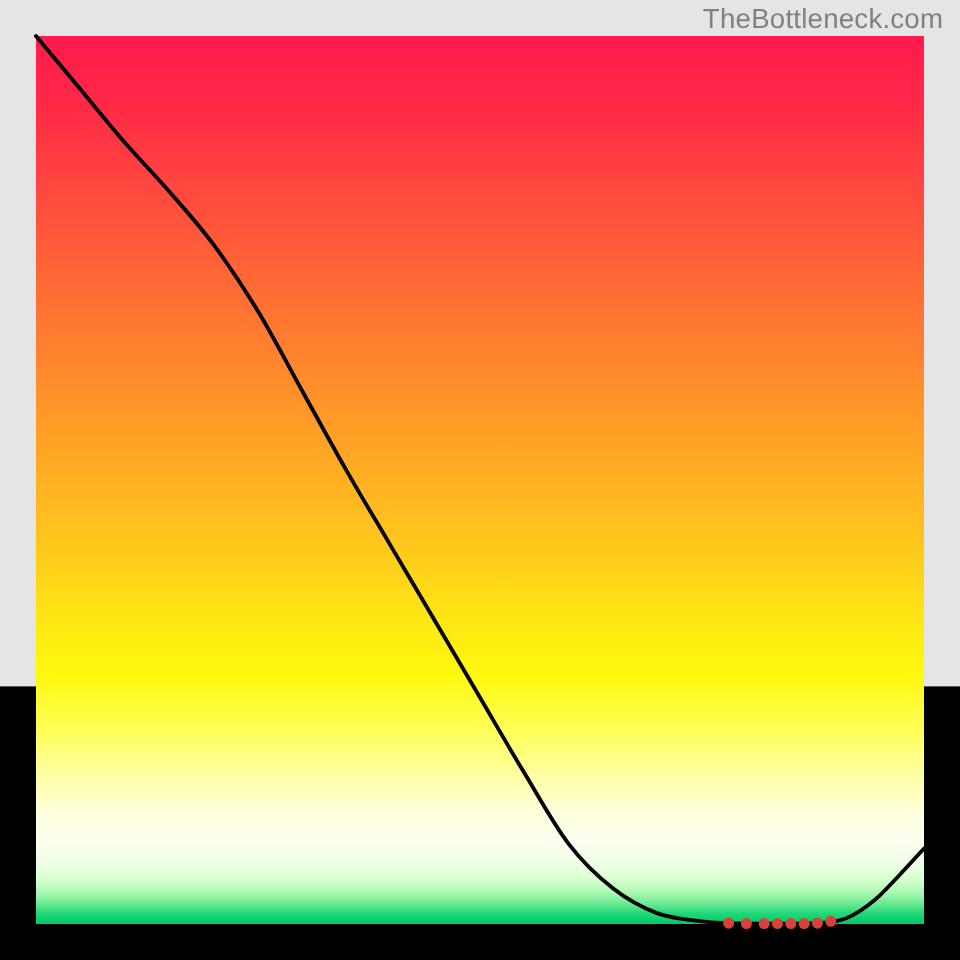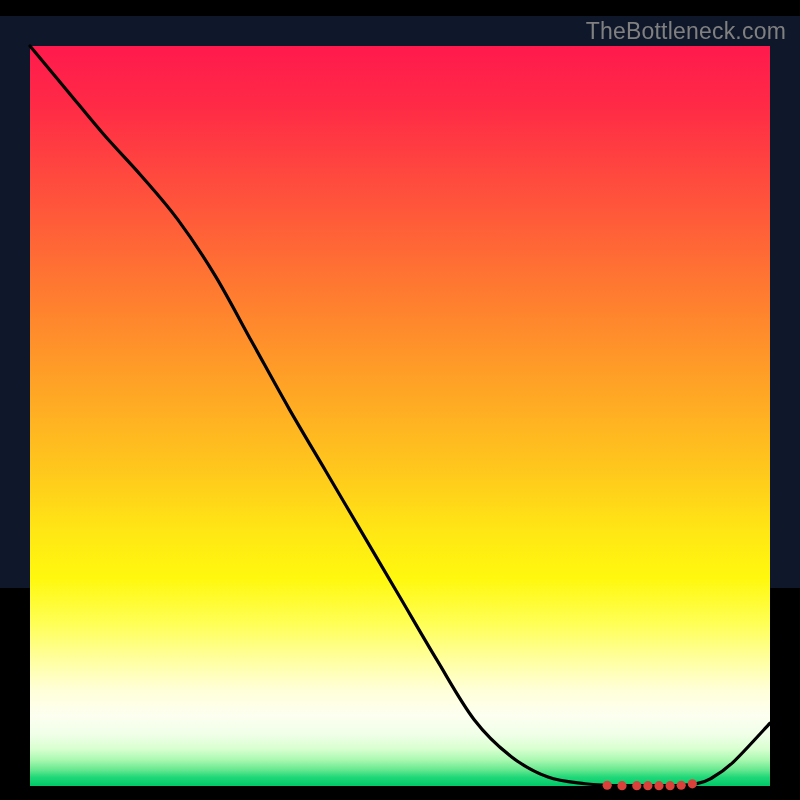--- a/index.html
+++ b/index.html
@@ -6,23 +6,23 @@
     margin: 0;
     padding: 0;
     width: 800px;
     height: 800px;
     background: #000;
     overflow: hidden;
     font-family: Arial, Helvetica, sans-serif;
   }
   .frame {
     position: absolute;
-    left: 0; top: 16px;
+    left: 0; top: 0;
     width: 800px; height: 572px;
-    background: #0f172a;
+    background: #e5e5e5;
   }
   .watermark {
     position: absolute;
     right: 14px;
     top: 2px;
     color: #808080;
     font-size: 23px;
     font-family: Arial, sans-serif;
     letter-spacing: 0.2px;
   }

